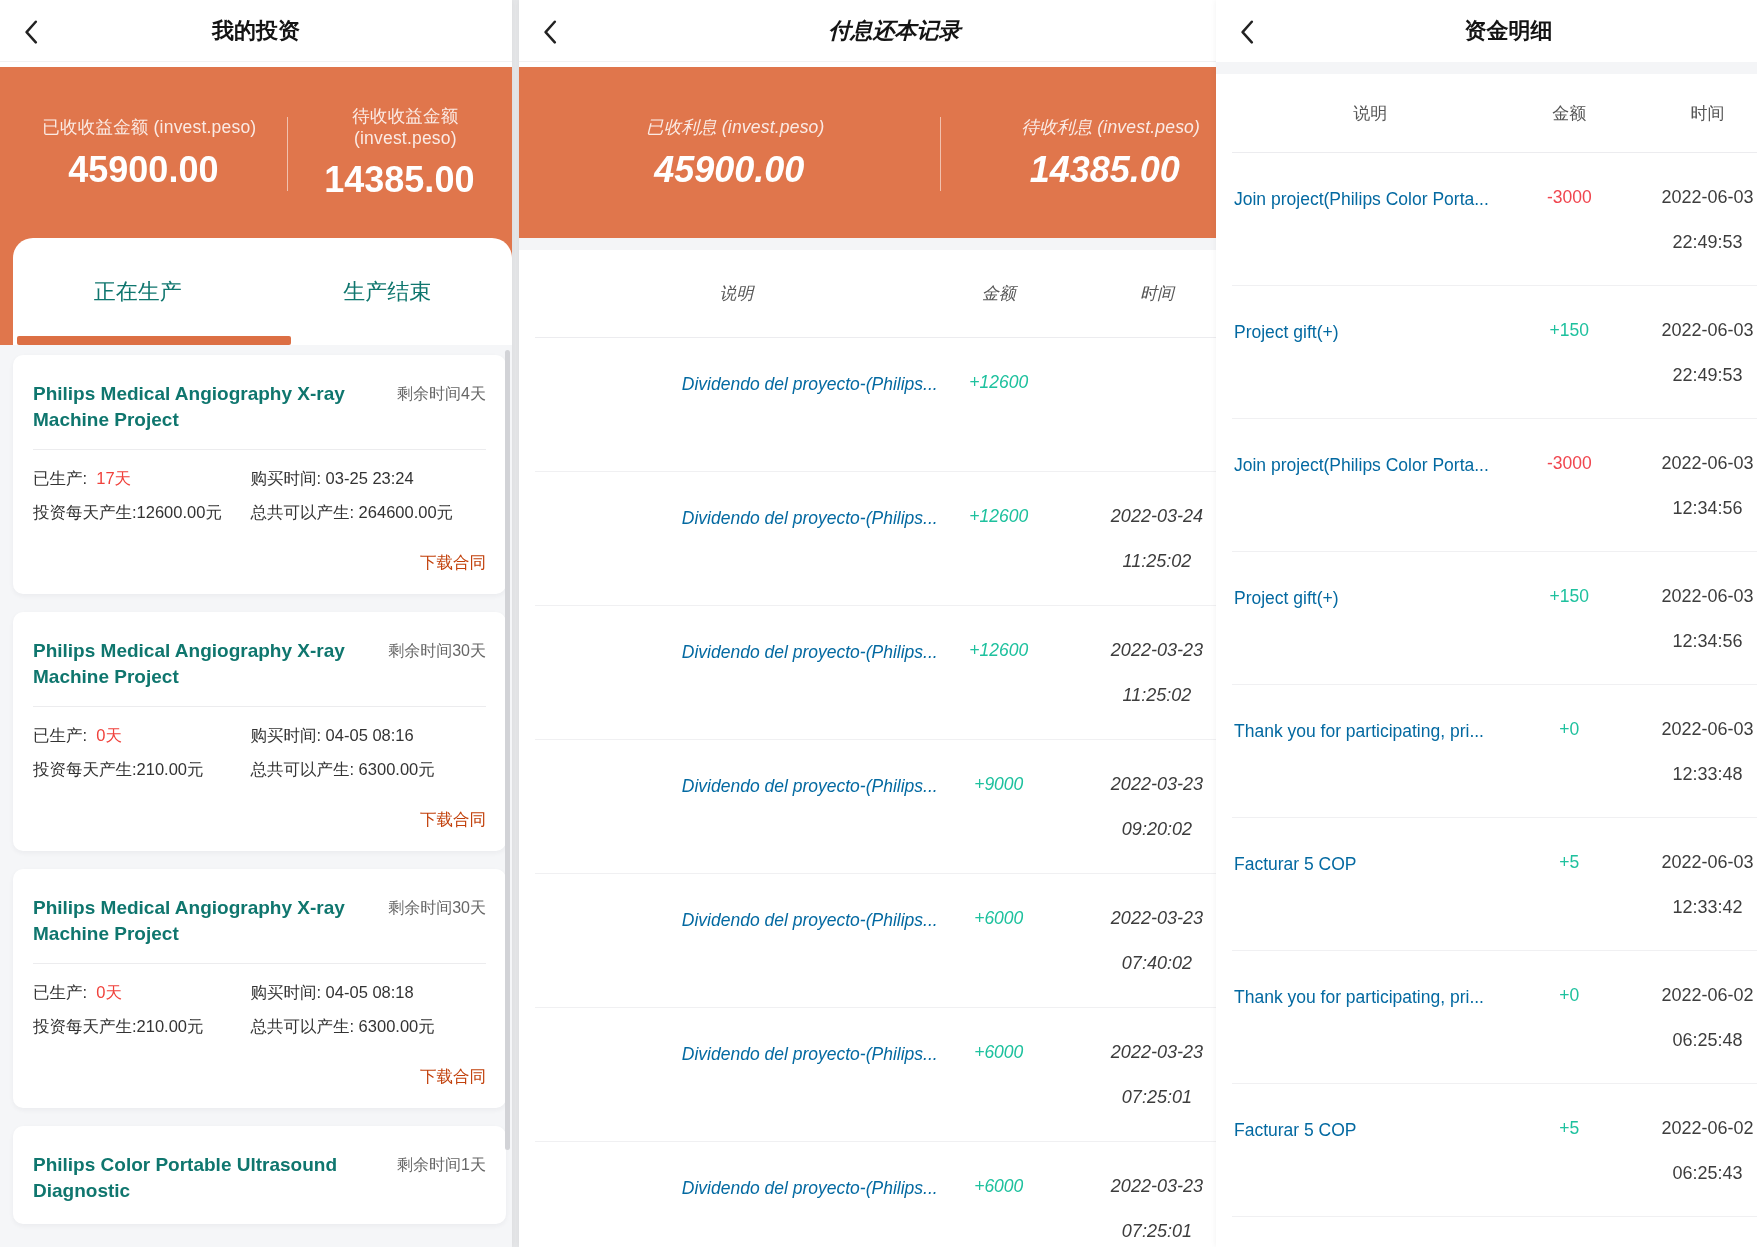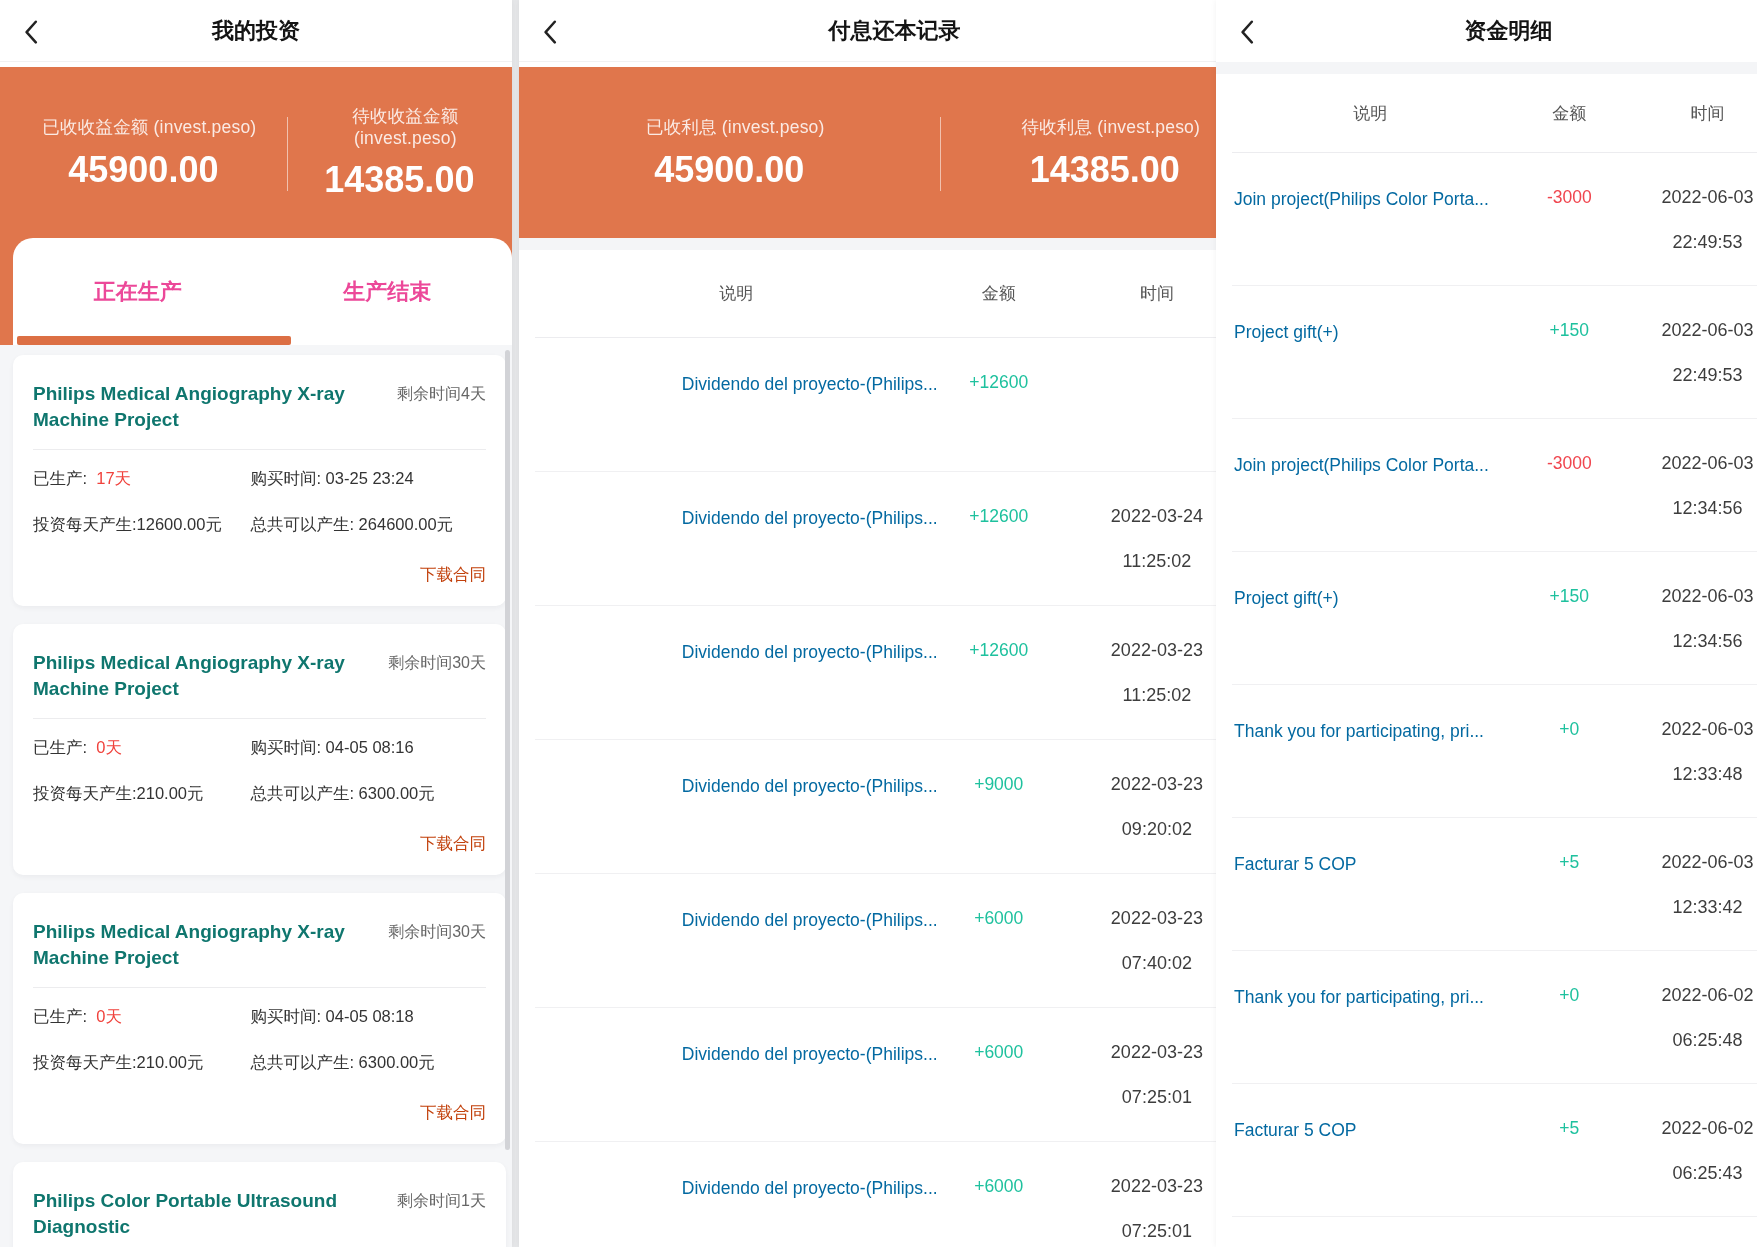--- a/index.html
+++ b/index.html
@@ -2,21 +2,21 @@
 <html><head>
 <meta charset="utf-8">
 <style>
   * { margin:0; padding:0; box-sizing:border-box; }
   html,body { width:1757px; height:1247px; overflow:hidden;
     font-family:"Liberation Sans","DejaVu Sans",sans-serif; background:#e6e7e9; }
   .stage { position:relative; width:1757px; height:1247px; }
   .panel { position:absolute; top:0; height:1247px; background:#fff; overflow:hidden;
     box-shadow:0 0 6px rgba(0,0,0,.06); }
   #panel-left   { left:0;     width:512px; }
-  #panel-middle { left:519px; width:751px; }
+  #panel-middle { left:519px; width:751px;font-style:italic; }
   #panel-right  { left:1216px; width:585px; }
 
   .phead { position:relative; height:62px; background:#fff; border-bottom:1px solid #f1f1f2; }
   .phead .ttl { position:absolute; left:0; right:0; top:0; height:62px; line-height:62px;
     text-align:center; font-size:22px; font-weight:bold; color:#141414; }
   .back { position:absolute; left:18px; top:17px; width:28px; height:28px; cursor:pointer;
     display:flex; align-items:center; justify-content:center; }
 
   
   .banner { position:relative; background:#e0764c; height:171px; margin-top:5px;
@@ -26,33 +26,33 @@
   .stat.s2 { flex:0 0 44%; }
   .stat .lab { font-size:17.5px; color:rgba(255,255,255,.85); letter-spacing:.2px;padding-left:12px; }
   .stat .val { margin-top:10px; font-size:36px; font-weight:bold; color:#fff; }
   .vdiv { position:absolute; left:56%; top:50px; width:1px; height:74px; background:rgba(255,255,255,.55); }
 
   
   .tabzone { height:107px; background:#e0764c; padding-left:13px; }
   .tabcard { position:relative; height:100%; background:#fff; border-radius:20px 20px 0 0;
     display:flex; }
   .tab { flex:1; display:flex; align-items:center; justify-content:center;
-    font-size:22px; font-weight:bold; color:#ec4899; cursor:pointer; }
+    font-size:22px; font-weight:normal; color:#0f766e; cursor:pointer; }
   .tab-underline { position:absolute; left:4px; bottom:0; width:55%; height:9px;
     background:#dc6f44; border-radius:2px; }
 
   
   .cards { background:#f5f6f8; height:100%; padding-top:10px; }
   .icard { background:#fff; border-radius:10px; margin:0 6px 18px 13px;
     padding:26px 20px 20px 20px; box-shadow:0 2px 5px rgba(30,30,60,.05); }
   .icard .toprow { display:flex; justify-content:space-between; }
   .icard h3 { width:73%; font-size:19px; line-height:26px; color:#0f766e; }
   .icard .remain { font-size:16px; color:#666; padding-top:3px; white-space:nowrap; }
   .icard .hr { border-top:1px solid #ececee; margin:16px 0 18px 0; }
-  .igrid { display:grid; grid-template-columns:48% 52%; row-gap:24px;
+  .igrid { display:grid; grid-template-columns:48% 52%; row-gap:12px;
     font-size:16.5px; color:#333; }
   .redval { color:#f0423c; }
   .download { text-align:right; margin-top:28px; font-size:16.5px; color:#c2410c; cursor:pointer; }
 
   
   .band { height:12px; background:#f4f5f7; }
   .tbl { padding:0 16px; }
   .thead { display:grid; align-items:center; font-size:17px; color:#555;
     border-bottom:1px solid #ececef; }
   .thead div { text-align:center; }

